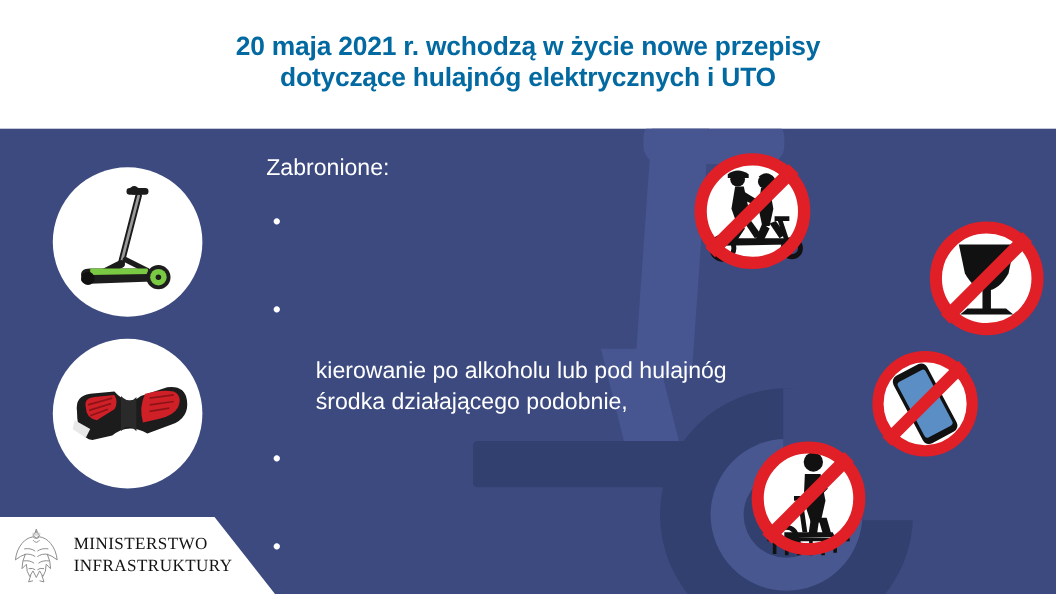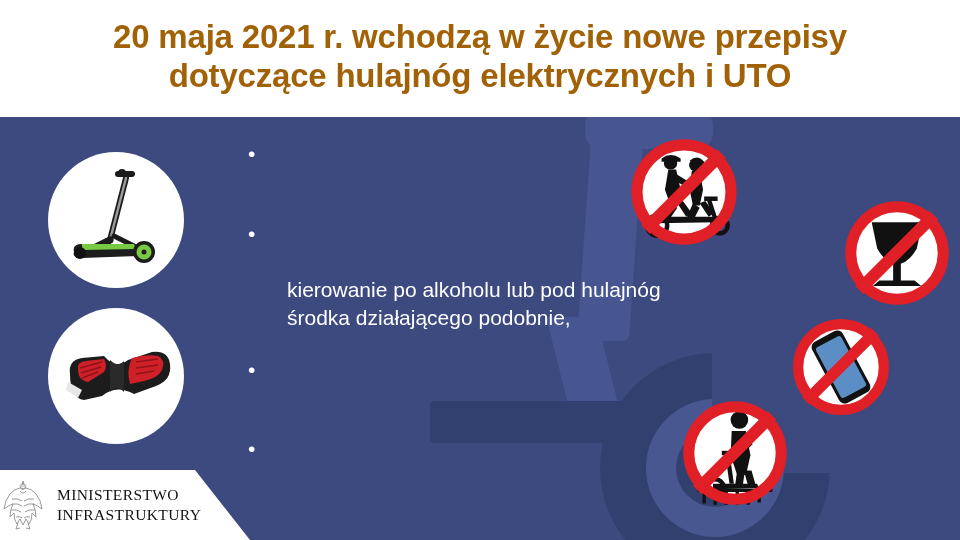--- a/index.html
+++ b/index.html
@@ -25,23 +25,23 @@
     width: 960px;
     height: 117px;
     background: #ffffff;
     display: flex;
     align-items: center;
     justify-content: center;
     box-sizing: border-box;
     padding: 0 40px 4px 40px;
   }
   .title-text {
-    color: #a16207;
+    color: #0369a1;
     font-weight: bold;
-    font-size: 33px;
+    font-size: 24px;
     line-height: 1.16;
     text-align: center;
     letter-spacing: -0.2px;
     white-space: pre-line;
   }
 
   
   .body-panel {
     position: absolute;
     left: 0; top: 117px;
@@ -162,20 +162,21 @@
 
   
   .footer-banner {
     position: absolute;
     left: 0; top: 470px;
     width: 250px; height: 70px;
     background: #ffffff;
     clip-path: polygon(0 0, 195px 0, 250px 70px, 0 70px);
     display: flex;
     align-items: center;
+    padding-left: 10px;
     box-sizing: border-box;
   }
   .eagle { width: 46px; height: 52px; flex: 0 0 auto; }
   .ministry-text {
     margin-left: 11px;
     color: #121212;
     font-family: "Liberation Serif", serif;
     font-size: 15.5px;
     line-height: 1.28;
     letter-spacing: 0.4px;
@@ -304,20 +305,21 @@
       <g stroke="#111111" stroke-width="3">
         <path d="M16 84 L84 84"></path>
         <path d="M22 84 L22 96 M32 84 L32 97 M42 84 L42 97 M52 84 L52 97 M62 84 L62 97 M72 84 L72 95"></path>
       </g>
       <circle cx="50" cy="50" r="42" fill="none" stroke="#e01f26" stroke-width="10"></circle>
       <rect x="44" y="2" width="11" height="96" fill="#e01f26" transform="rotate(45 50 50)"></rect>
     </svg>
   </div>
 
   <div class="content">
+    <p class="lead">Zabronione:</p>
     <ul class="rules">
       <li>
         <span class="bullet">•</span>
       </li>
       <li>
         <span class="bullet">•</span>
         <span>kierowanie po alkoholu lub pod hulajnóg
 środka działającego podobnie,</span>
       </li>
       <li>

